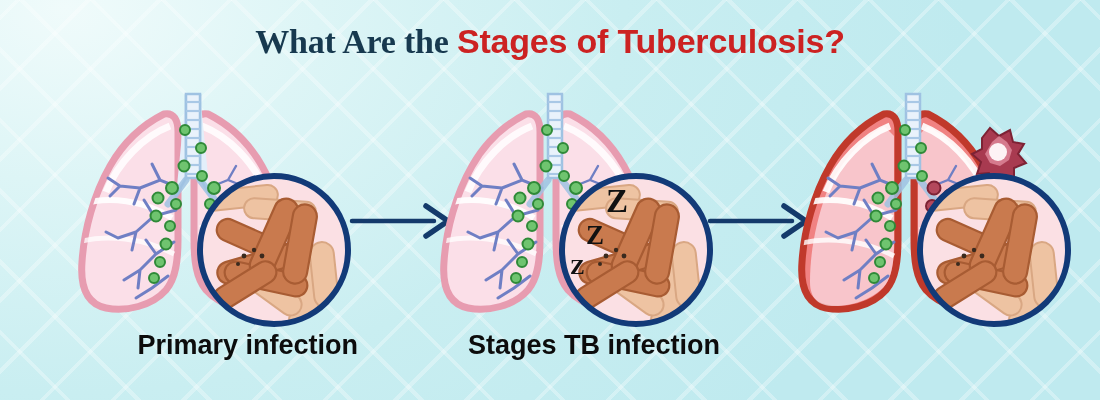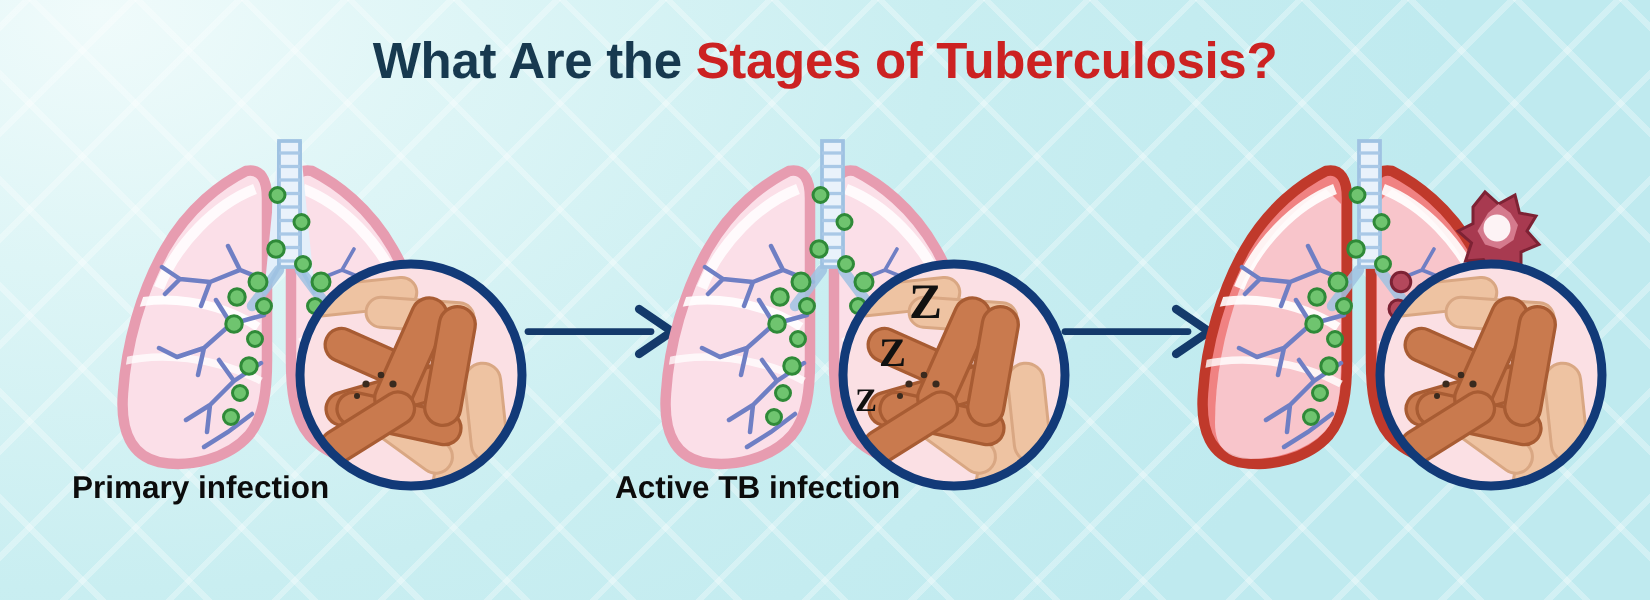--- a/index.html
+++ b/index.html
@@ -29,21 +29,21 @@
     position: absolute;
     top: 22px;
     left: 0;
     width: 1100px;
     text-align: center;
     font-size: 34px;
     font-weight: bold;
     letter-spacing: -0.2px;
     white-space: nowrap;
   }
-  .title-dark { color: #17394f; }
+  .title-dark { color: #17394f; font-family: Liberation Serif, serif; }
   .title-red  { color: #cc2222; }
 
   
   .stage {
     position: absolute;
     top: 92px;
     width: 310px;
     height: 240px;
   }
   #stage-1 { left: 48px; }
@@ -53,24 +53,24 @@
   .stage-figure {
     position: absolute;
     top: 0;
     left: 0;
     width: 310px;
     height: 240px;
   }
 
   .caption {
     position: absolute;
-    top: 222px;
+    top: 238px;
     width: 310px;
-    text-align: left;
-    font-size: 21px;
+    text-align: right;
+    font-size: 27px;
     font-weight: bold;
     color: #0c0c0c;
     white-space: nowrap;
   }
 
   
   .arrow {
     position: absolute;
     top: 200px;
     width: 110px;
@@ -317,21 +317,21 @@
           </g>
           <g font-family="Liberation Serif, serif" font-weight="bold" fill="#111111">
             <text x="160" y="182" font-size="22">Z</text>
             <text x="176" y="152" font-size="27">Z</text>
             <text x="196" y="120" font-size="33">Z</text>
           </g>
         </g>
         <circle cx="226" cy="158" r="74" fill="none" stroke="#123a78" stroke-width="6"></circle>
       </g>
     </svg>
-    <div class="caption">Active TB infection</div>
+    <div class="caption">Stages TB infection</div>
   </div>
 
   <svg class="arrow" id="arrow-2" viewBox="0 0 110 42">
     <line x1="4" y1="21" x2="86" y2="21" stroke="#143a6b" stroke-width="4.5" stroke-linecap="round"></line>
     <polyline points="78,6 100,21 78,36" fill="none" stroke="#143a6b" stroke-width="5.5" stroke-linecap="round" stroke-linejoin="round"></polyline>
   </svg>
 
   <div class="stage" id="stage-3">
     <svg class="stage-figure" viewBox="0 0 310 240">
       <defs>

